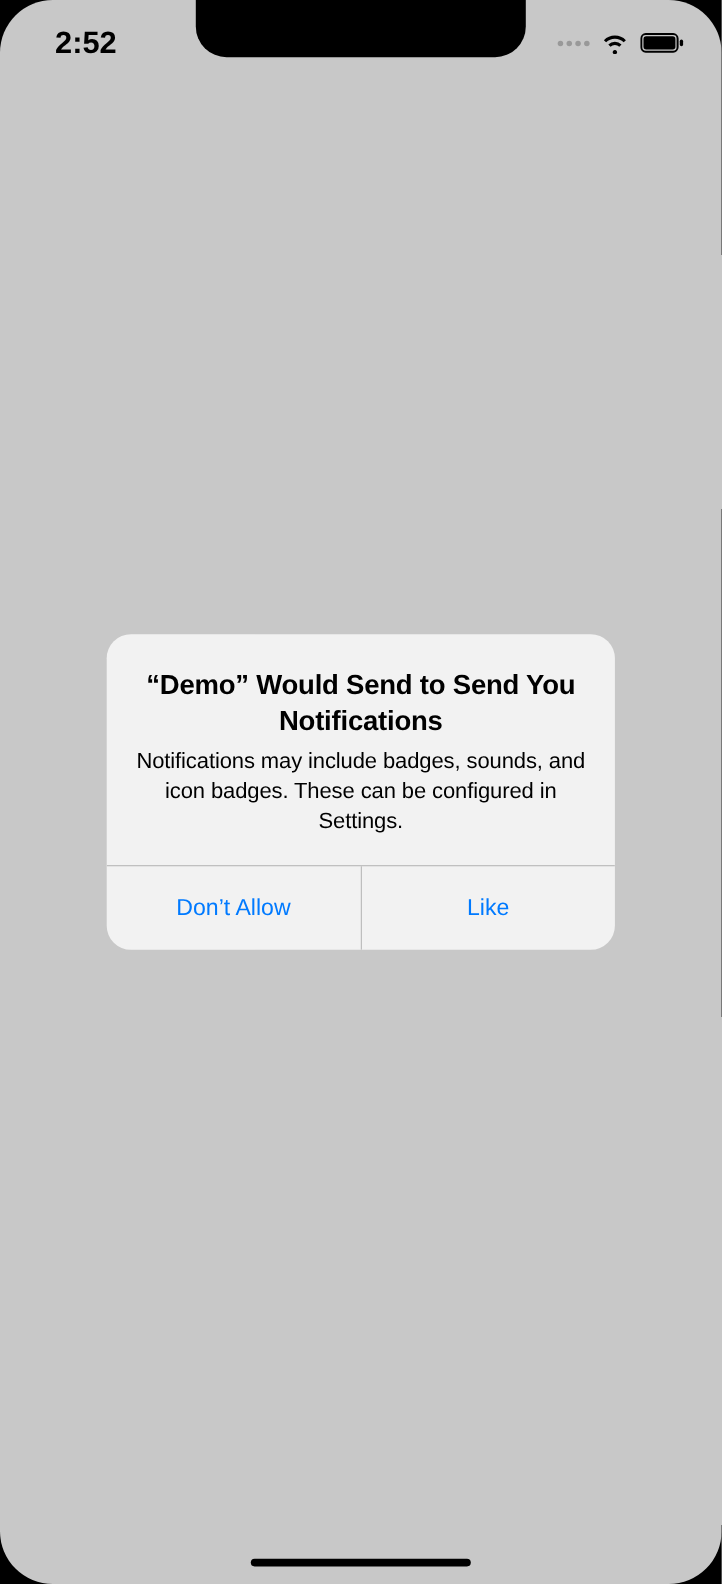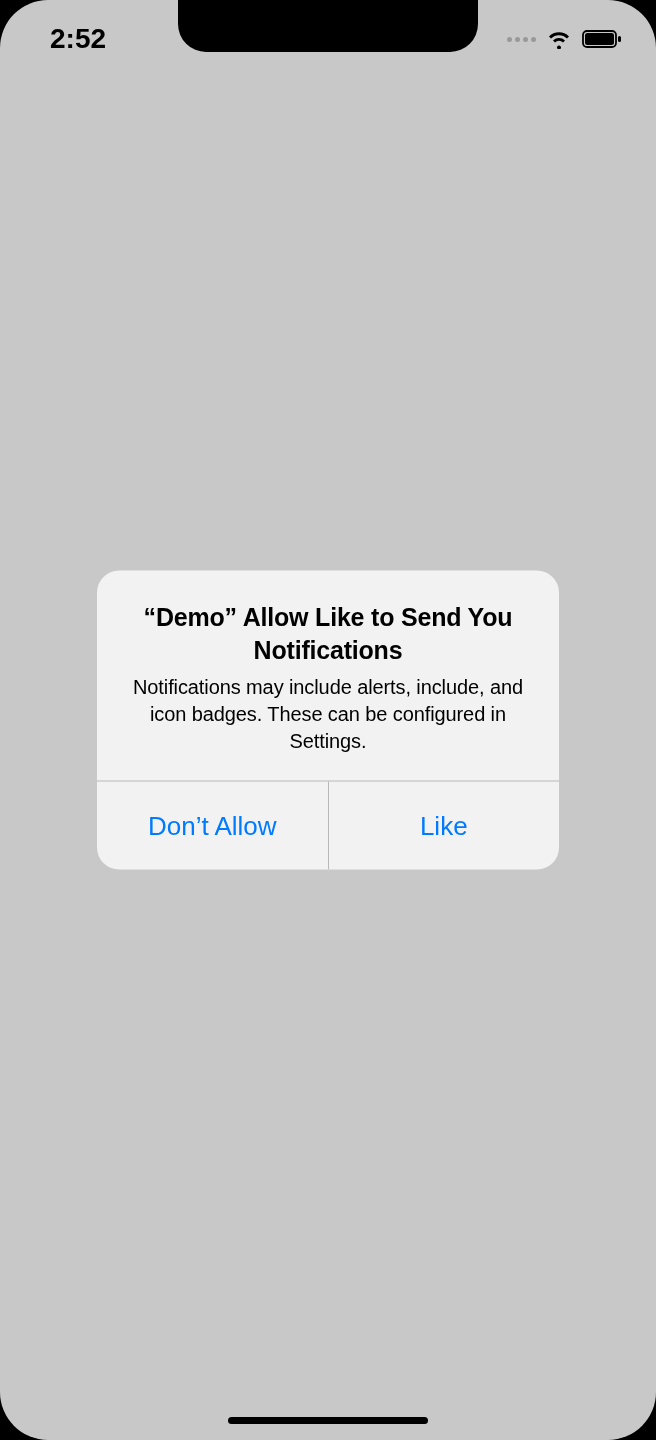--- a/index.html
+++ b/index.html
@@ -124,25 +124,25 @@
       letter-spacing: -0.1px;
     }
     
     .alert-buttons {
       display: flex;
       border-top: 1px solid #b8b8b8;
     }
     
     .alert-button {
       flex: 1;
-      height: 88px;
+      height: 76px;
       display: flex;
       align-items: center;
       justify-content: center;
-      font-size: 26px;
+      font-size: 21px;
       color: #007aff;
       cursor: pointer;
       background: transparent;
       border: none;
       font-family: inherit;
     }
     
     .alert-button:first-child {
       border-right: 1px solid #b8b8b8;
       font-weight: 400;
@@ -184,22 +184,22 @@
       <svg class="battery-icon" viewBox="0 0 40 20">
         <rect x="1" y="2" width="33" height="16" rx="4" ry="4" fill="none" stroke="#000" stroke-width="1.8"></rect>
         <rect x="3" y="4" width="29" height="12" rx="2.5" ry="2.5" fill="#000"></rect>
         <rect x="36" y="7" width="3" height="6" rx="1.5" ry="1.5" fill="#000"></rect>
       </svg>
     </div>
   </div>
 
   <div class="alert-container">
     <div class="alert-content">
-      <div class="alert-title">“Demo” Allow Like to Send You Notifications</div>
-      <div class="alert-message">Notifications may include alerts, include, and icon badges. These can be configured in Settings.</div>
+      <div class="alert-title">“Demo” Would Send to Send You Notifications</div>
+      <div class="alert-message">Notifications may include badges, sounds, and icon badges. These can be configured in Settings.</div>
     </div>
     <div class="alert-buttons">
       <button class="alert-button">Don’t Allow</button>
       <button class="alert-button">Like</button>
     </div>
   </div>
 
   <div class="home-indicator"></div>
 </div>
 

